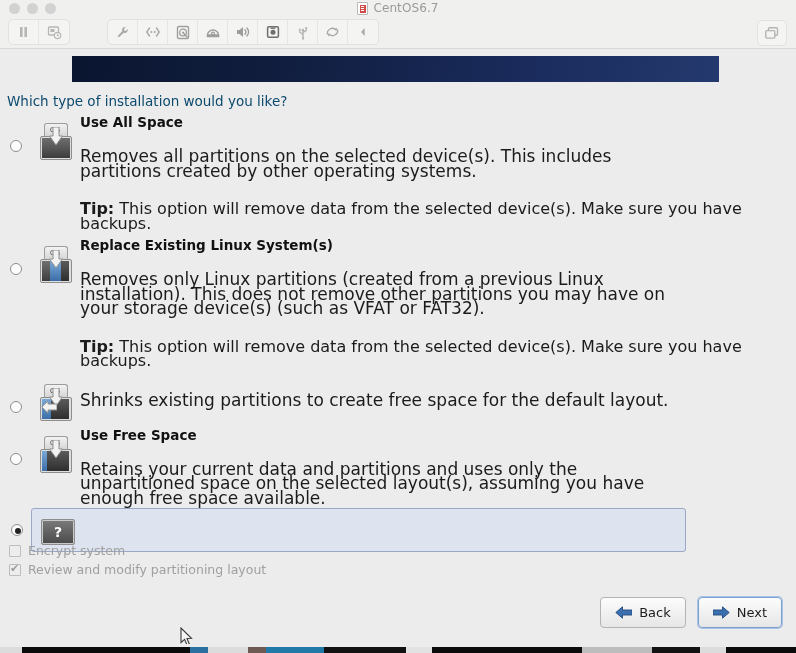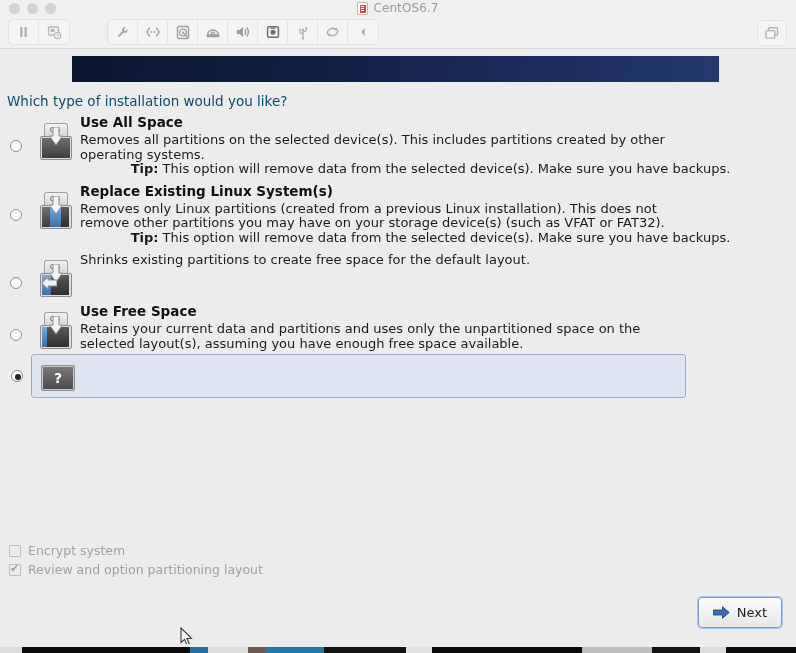--- a/index.html
+++ b/index.html
@@ -159,25 +159,25 @@
     color: #fff; font-size: 14px; font-weight: bold;
     display: flex; align-items: center; justify-content: center;
     box-shadow: inset 0 0 0 1px #c9c9c9;
   }
 
   .text-cell { flex: 1; padding-right: 15px; }
   .opt-title {
     font-size: 13.5px; font-weight: bold; color: #111; line-height: 17px;
   }
   .opt-desc {
-    font-size: 13px; color: #1b1b1b; line-height: 14.5px; margin-top: 2px;
+    font-size: 17px; color: #1b1b1b; line-height: 14.5px; margin-top: 18px;
     max-width: 600px;
   }
   .opt-tip {
-    font-size: 13px; color: #1b1b1b; line-height: 14.5px; margin-top: 0; text-align: center;
+    font-size: 16px; color: #1b1b1b; line-height: 14.5px; margin-top: 24px;
   }
   .opt-tip b { font-weight: bold; }
 
   
   .checks { position: absolute; left: 9px; top: 492px; }
   .chk-row { display: flex; align-items: center; gap: 7px; height: 19px; }
   .chk {
     width: 12px; height: 12px; border: 1px solid #bdbdbd;
     background: #ededed; border-radius: 1px; position: relative;
   }
@@ -444,25 +444,31 @@
 
   </div>
 
   <div class="checks">
     <div class="chk-row">
       <div class="chk"></div>
       <span class="chk-label">Encrypt system</span>
     </div>
     <div class="chk-row">
       <div class="chk on"></div>
-      <span class="chk-label">Review and option partitioning layout</span>
+      <span class="chk-label">Review and modify partitioning layout</span>
     </div>
   </div>
 
   <div class="btn-bar">
+    <div class="btn">
+      <svg class="arrow-glyph" viewBox="0 0 17 13">
+        <path d="M17 4 H7.5 V0.8 L0.8 6.5 L7.5 12.2 V9 H17 Z" fill="#3c6fb0" stroke="#23497c" stroke-width="0.9"></path>
+      </svg>
+      <span>Back</span>
+    </div>
     <div class="btn focus">
       <svg class="arrow-glyph" viewBox="0 0 17 13">
         <path d="M0 4 H9.5 V0.8 L16.2 6.5 L9.5 12.2 V9 H0 Z" fill="#3c6fb0" stroke="#23497c" stroke-width="0.9"></path>
       </svg>
       <span>Next</span>
     </div>
   </div>
 
   <svg class="cursor" viewBox="0 0 13 20">
     <path d="M1 1 L1 15.5 L4.6 12.3 L7 18 L9.3 17 L7 11.5 L11.5 11.3 Z" fill="#f5f5f5" stroke="#3a3a3a" stroke-width="1.1"></path>

